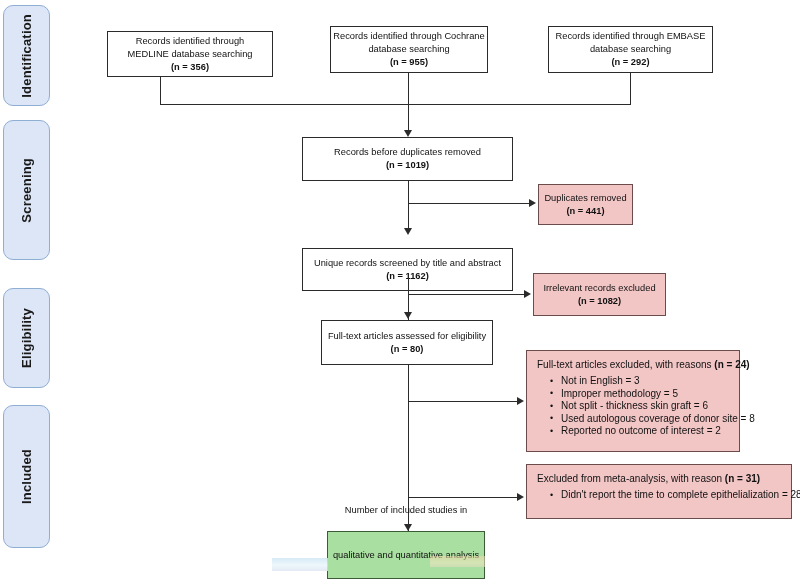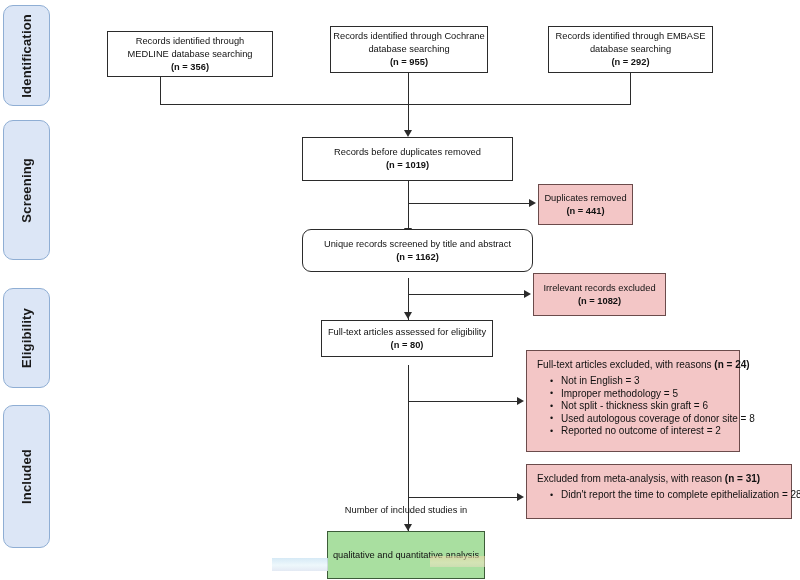--- a/index.html
+++ b/index.html
@@ -200,37 +200,37 @@
   <div class="arrow-down" style="left:404px; top:228px;"></div>
 
   <div class="hline" style="left:408px; top:203px; width:123px;"></div>
   <div class="arrow-right" style="left:529px; top:199px;"></div>
 
   <div class="node pink" id="node-duplicates-removed" style="left:538px; top:184px; width:95px; height:41px;align-items:center;">
     <span class="line">Duplicates removed</span>
     <span class="line count">(n = 441)</span>
   </div>
 
-  <div class="node white" id="node-screened" style="left:302px; top:229px; width:231px; height:43px;border-radius:9px;">
+  <div class="node white" id="node-screened" style="left:302px; top:248px; width:211px; height:43px;">
     <span class="line">Unique records screened by title and abstract</span>
     <span class="line count">(n = 1162)</span>
   </div>
 
   <div class="vline" style="left:408px; top:278px; height:43px;"></div>
   <div class="arrow-down" style="left:404px; top:312px;"></div>
 
   <div class="hline" style="left:408px; top:294px; width:118px;"></div>
   <div class="arrow-right" style="left:524px; top:290px;"></div>
 
   <div class="node pink" id="node-irrelevant-excluded" style="left:533px; top:273px; width:133px; height:43px;">
     <span class="line">Irrelevant records excluded</span>
     <span class="line count">(n = 1082)</span>
   </div>
 
-  <div class="node white" id="node-fulltext" style="left:321px; top:320px; width:172px; height:37px;">
+  <div class="node white" id="node-fulltext" style="left:321px; top:320px; width:172px; height:45px;">
     <span class="line">Full-text articles assessed for eligibility</span>
     <span class="line count">(n = 80)</span>
   </div>
 
   <div class="vline" style="left:408px; top:365px; height:168px;"></div>
   <div class="arrow-down" style="left:404px; top:524px;"></div>
 
   <div class="hline" style="left:408px; top:401px; width:111px;"></div>
   <div class="arrow-right" style="left:517px; top:397px;"></div>
 

